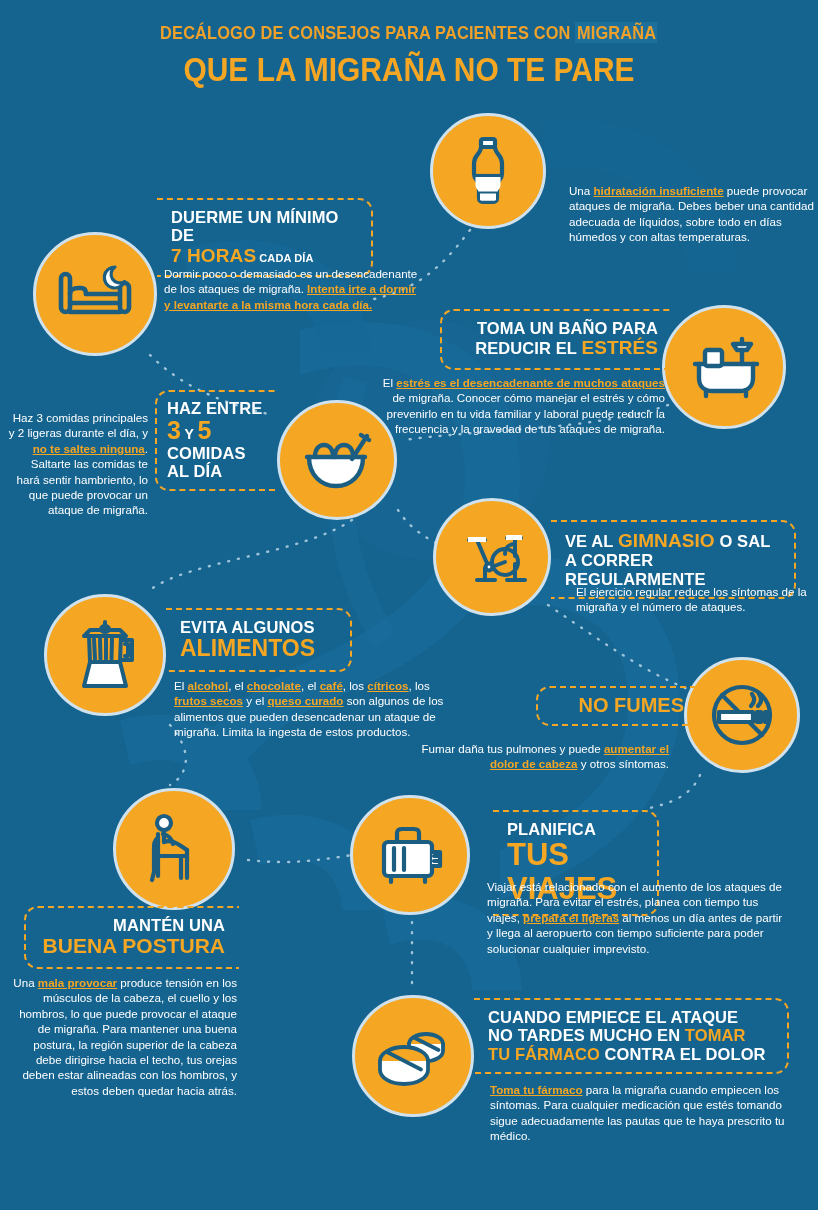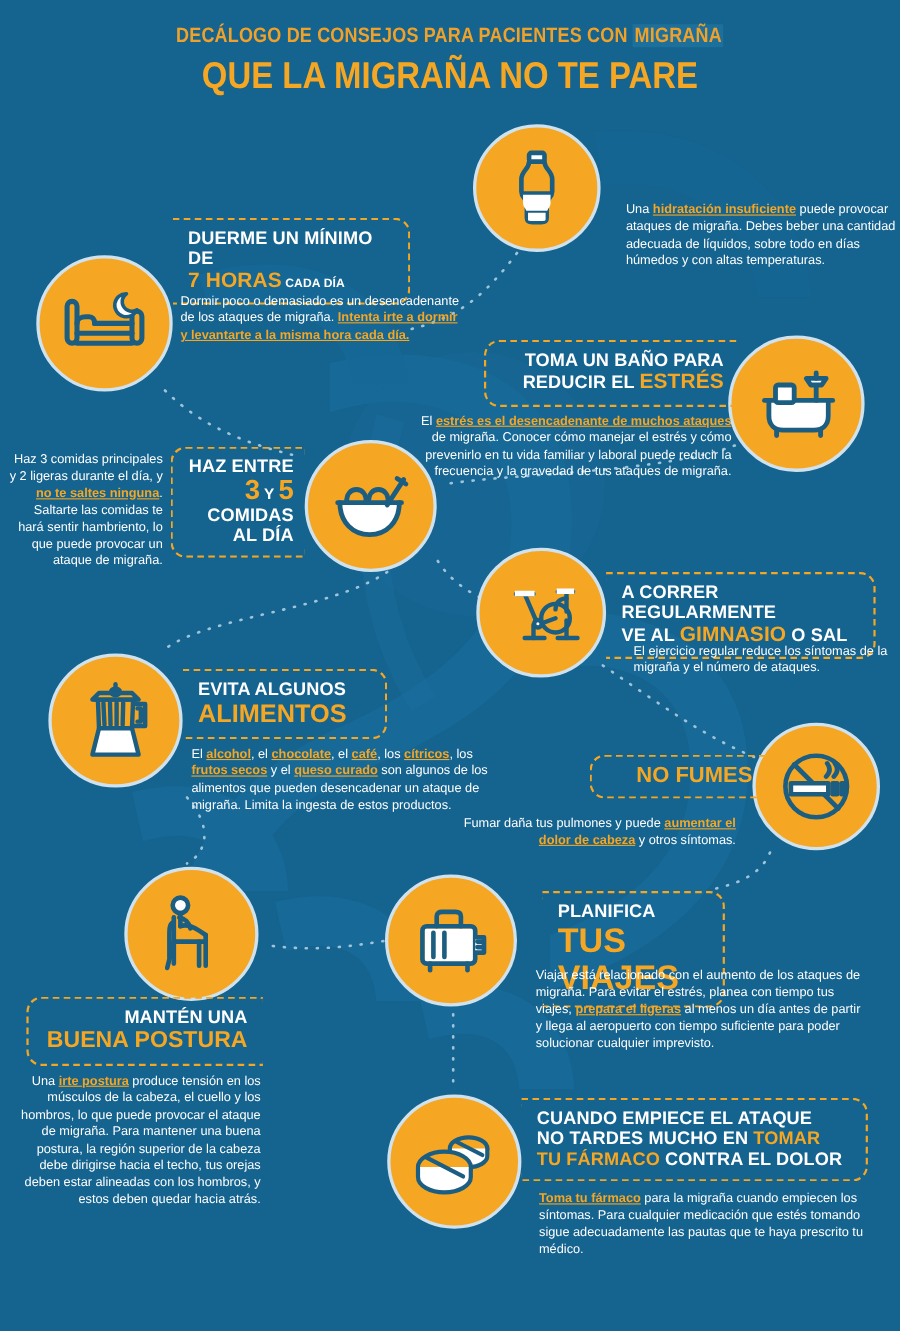--- a/index.html
+++ b/index.html
@@ -175,21 +175,21 @@
           <path d="M6 28 L64 28"></path>
           <path d="M8 28 C8 46 20 57 35 57 C50 57 62 46 62 28"></path>
           <path d="M14 28 C14 20 18 16 23 16 C28 16 32 20 32 28"></path>
           <path d="M34 28 C34 20 38 16 43 16 C48 16 52 20 52 28"></path>
           <path d="M51 30 L66 7"></path>
           <path d="M60 6 L68 11"></path>
         </g>
       </svg>
     </span>
   </div>
-  <div class="tbox nr" style="left:155px;top:406px;width:122px;text-align:right;padding:7px 10px 8px 10px;">
+  <div class="tbox nr" style="left:155px;top:390px;width:122px;text-align:left;padding:7px 10px 8px 10px;">
     <div class="ttl">HAZ ENTRE</div>
     <div style="font-size:25px;line-height:1.06;"><span class="big">3</span><span style="font-size:14px;color:#fff;"> Y </span><span class="big">5</span></div>
     <div class="ttl">COMIDAS</div>
     <div class="ttl">AL DÍA</div>
   </div>
   <div class="body tright" style="left:8px;top:410px;width:140px;">
     <span>Haz 3 comidas principales y 2 ligeras durante el día, y </span><span class="u">no te saltes ninguna</span><span>. Saltarte las comidas te hará sentir hambriento, lo que puede provocar un ataque de migraña.</span>
   </div>
 
   <div class="circ" style="left:433px;top:498px;width:118px;height:118px;">
@@ -208,22 +208,22 @@
           <path d="M60 38 L60 54"></path>
             <path d="M52 54 L70 54"></path>
           <circle cx="34" cy="41" r="3.4" fill="#fff"></circle>
         </g>
         <path d="M13 11 L31 11 L31 16 L13 16 Z" fill="#fff"></path>
         <path d="M51 9 L67 9 L67 14 L51 14 Z" fill="#fff"></path>
       </svg>
     </span>
   </div>
   <div class="tbox nl" style="left:551px;top:520px;width:245px;">
+    <div class="ttl"><span>VE AL </span><span class="big" style="font-size:19px;">GIMNASIO</span><span> O SAL</span></div>
     <div class="ttl">A CORRER REGULARMENTE</div>
-    <div class="ttl"><span>VE AL </span><span class="big" style="font-size:19px;">GIMNASIO</span><span> O SAL</span></div>
   </div>
   <div class="body" style="left:576px;top:584px;width:240px;">
     <span>El ejercicio regular reduce los síntomas de la migraña y el número de ataques.</span>
   </div>
 
   <div class="circ" style="left:44px;top:594px;width:122px;height:122px;">
     <span>
       <svg width="70" height="74" viewBox="0 0 70 74">
         <path d="M20 44 L50 44 L56 68 L14 68 Z" fill="#fff"></path>
         <g fill="none" stroke="#1b5e82" stroke-width="4" stroke-linecap="round" stroke-linejoin="round">
@@ -315,21 +315,21 @@
           <path d="M40 44 L40 66"></path>
         </g>
       </svg>
     </span>
   </div>
   <div class="tbox nr" style="left:24px;top:906px;width:215px;text-align:right;">
     <div class="ttl">MANTÉN UNA</div>
     <div style="font-size:21px;line-height:1.1;"><span class="big">BUENA POSTURA</span></div>
   </div>
   <div class="body tright" style="left:6px;top:975px;width:231px;">
-    <span>Una </span><span class="u">irte postura</span><span> produce tensión en los músculos  de la cabeza, el cuello y los hombros, lo que puede provocar el ataque de migraña. Para mantener una buena postura, la región superior de la cabeza debe dirigirse hacia el techo,  tus orejas deben estar alineadas con los hombros, y estos deben quedar hacia atrás.</span>
+    <span>Una </span><span class="u">mala provocar</span><span> produce tensión en los músculos  de la cabeza, el cuello y los hombros, lo que puede provocar el ataque de migraña. Para mantener una buena postura, la región superior de la cabeza debe dirigirse hacia el techo,  tus orejas deben estar alineadas con los hombros, y estos deben quedar hacia atrás.</span>
   </div>
 
   <div class="circ" style="left:352px;top:995px;width:122px;height:122px;">
     <span>
       <svg width="74" height="66" viewBox="0 0 74 66">
         <g stroke="#1b5e82" stroke-width="3.8" stroke-linejoin="round" stroke-linecap="round">
           <ellipse cx="50" cy="21" rx="17" ry="10" fill="#f5a623"></ellipse>
           <path d="M33 21 L33 28 C33 33.5 40.6 38 50 38 C59.4 38 67 33.5 67 28 L67 21" fill="#fff"></path>
           <path d="M38 14.5 L62.5 27" fill="none"></path>
           <ellipse cx="28" cy="38" rx="24" ry="14" fill="#f5a623"></ellipse>

